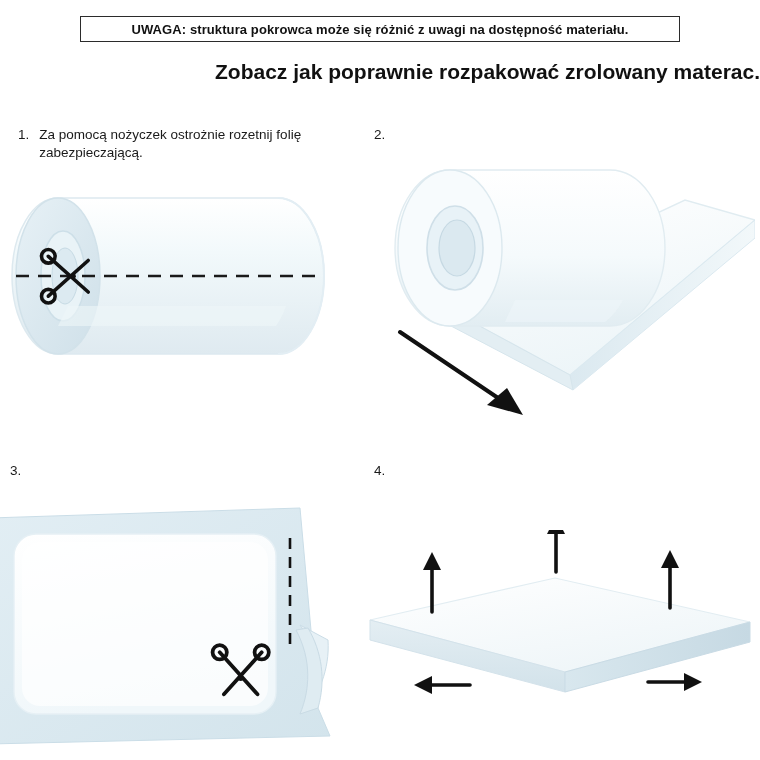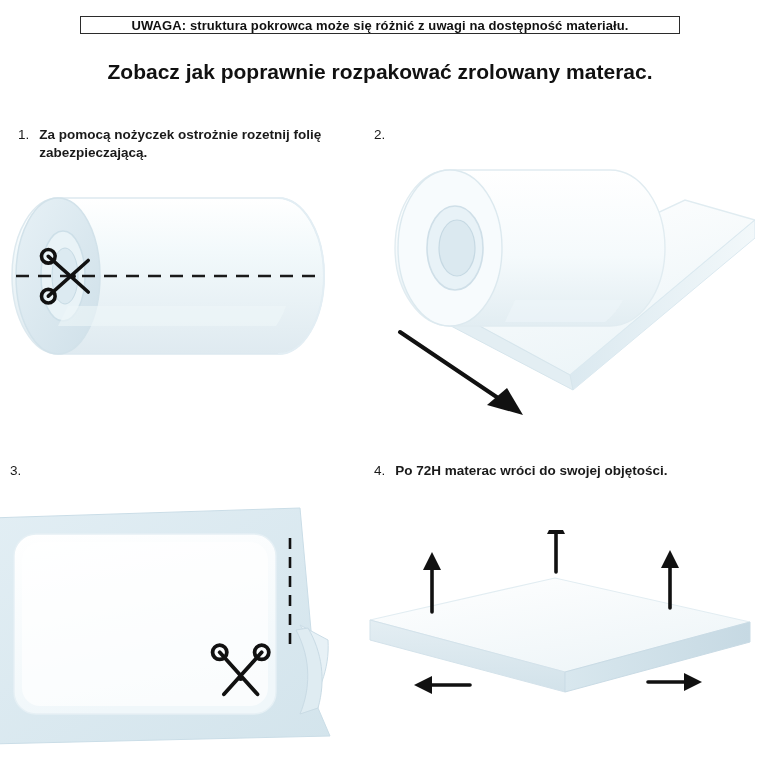--- a/index.html
+++ b/index.html
@@ -16,42 +16,42 @@
     position: relative;
     overflow: hidden;
   }
 
   
   .notice {
     position: absolute;
     left: 80px;
     top: 16px;
     width: 600px;
-    height: 18px;
+    height: 26px;
     border: 1px solid #2b2b2b;
     background: #ffffff;
     display: flex;
     align-items: center;
     justify-content: center;
     text-align: center;
   }
   .notice-text {
     font-size: 13px;
     font-weight: bold;
     letter-spacing: 0.1px;
     color: #111;
   }
 
   
   .main-title {
     position: absolute;
     left: 0;
     top: 60px;
     width: 760px;
-    text-align: center;
+    text-align: right;
     font-size: 21px;
     font-weight: bold;
     color: #111;
   }
 
   
   .step {
     position: absolute;
   }
   .step-head {
@@ -62,21 +62,20 @@
   .step-num {
     font-size: 13.5px;
     color: #1a1a1a;
     flex: 0 0 auto;
     padding-top: 1px;
   }
   .step-text {
     font-size: 13.5px;
     color: #1a1a1a;
     line-height: 1.35;
-    font-weight: bold;
   }
 
   #step1 { left: 18px;  top: 126px; width: 330px; }
   #step2 { left: 374px; top: 126px; width: 360px; }
   #step3 { left: 10px;  top: 462px; width: 330px; }
   #step4 { left: 374px; top: 462px; width: 370px; }
 
   .art {
     position: absolute;
   }
@@ -237,21 +236,20 @@
       <circle cx="6" cy="6" r="6.8" fill="none" stroke="#111111" stroke-width="3.6"></circle>
       <circle cx="6" cy="46" r="6.8" fill="none" stroke="#111111" stroke-width="3.6"></circle>
       <circle cx="31" cy="26" r="2.4" fill="#111111"></circle>
     </g>
   </svg>
 </div>
 
 <div class="step" id="step4">
   <div class="step-head">
     <span class="step-num">4.</span>
-    <span class="step-text">Po 72H materac wróci do swojej objętości.</span>
   </div>
 </div>
 
 <div class="art" id="art4">
   <svg width="400" height="200" viewBox="0 0 400 200" xmlns="http://www.w3.org/2000/svg">
     <defs>
       <linearGradient id="g4top" x1="0" y1="0" x2="0.7" y2="1">
         <stop offset="0%" stop-color="#ffffff"></stop>
         <stop offset="100%" stop-color="#eef5f8"></stop>
       </linearGradient>

